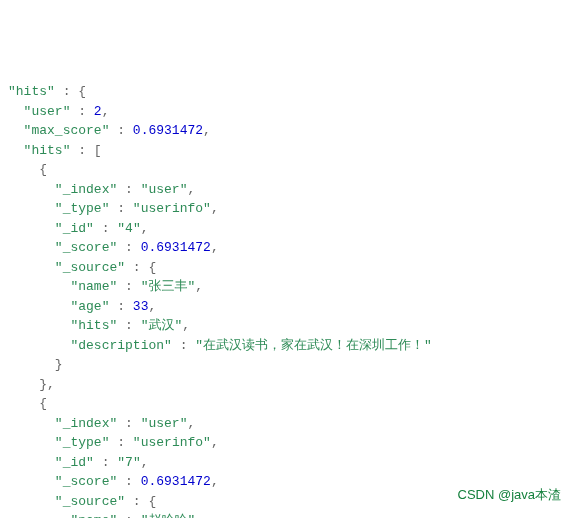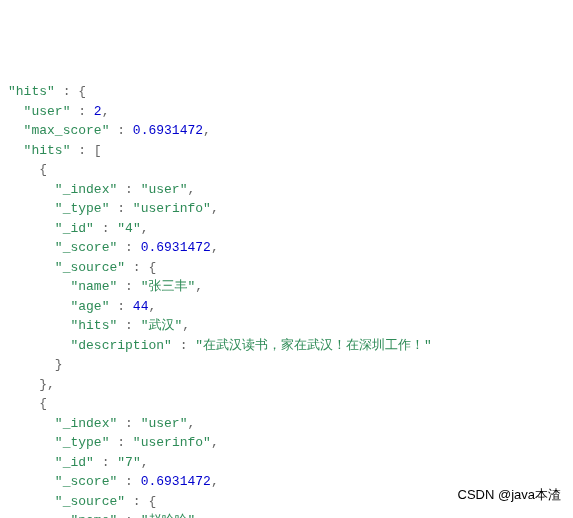--- a/index.html
+++ b/index.html
@@ -16,21 +16,21 @@
     height: 518px;
   }
   .key { color: #2e8b57; }
   .punct { color: #666; }
   .num { color: #0000cd; }
   .str { color: #2e8b57; }
   .watermark {
     position: absolute;
     right: 12px;
     bottom: 14px;
-    color: #000000;
+    color: #15803d;
     font-family: Arial, sans-serif;
     font-size: 13px;
     pointer-events: none;
     margin-left: 47px;
   }
 </style>
 </head>
 <body>
 
 
@@ -39,21 +39,21 @@
   <span class="key">"<span>user</span>"</span><span class="punct"> : </span><span class="num">2</span><span class="punct">,</span>
   <span class="key">"<span>max_score</span>"</span><span class="punct"> : </span><span class="num">0.6931472</span><span class="punct">,</span>
   <span class="key">"<span>hits</span>"</span><span class="punct"> : [</span>
     <span class="punct">{</span>
       <span class="key">"<span>_index</span>"</span><span class="punct"> : </span><span class="str">"<span>user</span>"</span><span class="punct">,</span>
       <span class="key">"<span>_type</span>"</span><span class="punct"> : </span><span class="str">"<span>userinfo</span>"</span><span class="punct">,</span>
       <span class="key">"<span>_id</span>"</span><span class="punct"> : </span><span class="str">"<span>4</span>"</span><span class="punct">,</span>
       <span class="key">"<span>_score</span>"</span><span class="punct"> : </span><span class="num">0.6931472</span><span class="punct">,</span>
       <span class="key">"<span>_source</span>"</span><span class="punct"> : {</span>
         <span class="key">"<span>name</span>"</span><span class="punct"> : </span><span class="str">"<span>张三丰</span>"</span><span class="punct">,</span>
-        <span class="key">"<span>age</span>"</span><span class="punct"> : </span><span class="num">44</span><span class="punct">,</span>
+        <span class="key">"<span>age</span>"</span><span class="punct"> : </span><span class="num">33</span><span class="punct">,</span>
         <span class="key">"<span>hits</span>"</span><span class="punct"> : </span><span class="str">"<span>武汉</span>"</span><span class="punct">,</span>
         <span class="key">"<span>description</span>"</span><span class="punct"> : </span><span class="str">"<span>在武汉读书，家在武汉！在深圳工作！</span>"</span>
       <span class="punct">}</span>
     <span class="punct">},</span>
     <span class="punct">{</span>
       <span class="key">"<span>_index</span>"</span><span class="punct"> : </span><span class="str">"<span>user</span>"</span><span class="punct">,</span>
       <span class="key">"<span>_type</span>"</span><span class="punct"> : </span><span class="str">"<span>userinfo</span>"</span><span class="punct">,</span>
       <span class="key">"<span>_id</span>"</span><span class="punct"> : </span><span class="str">"<span>7</span>"</span><span class="punct">,</span>
       <span class="key">"<span>_score</span>"</span><span class="punct"> : </span><span class="num">0.6931472</span><span class="punct">,</span>
       <span class="key">"<span>_source</span>"</span><span class="punct"> : {</span>

